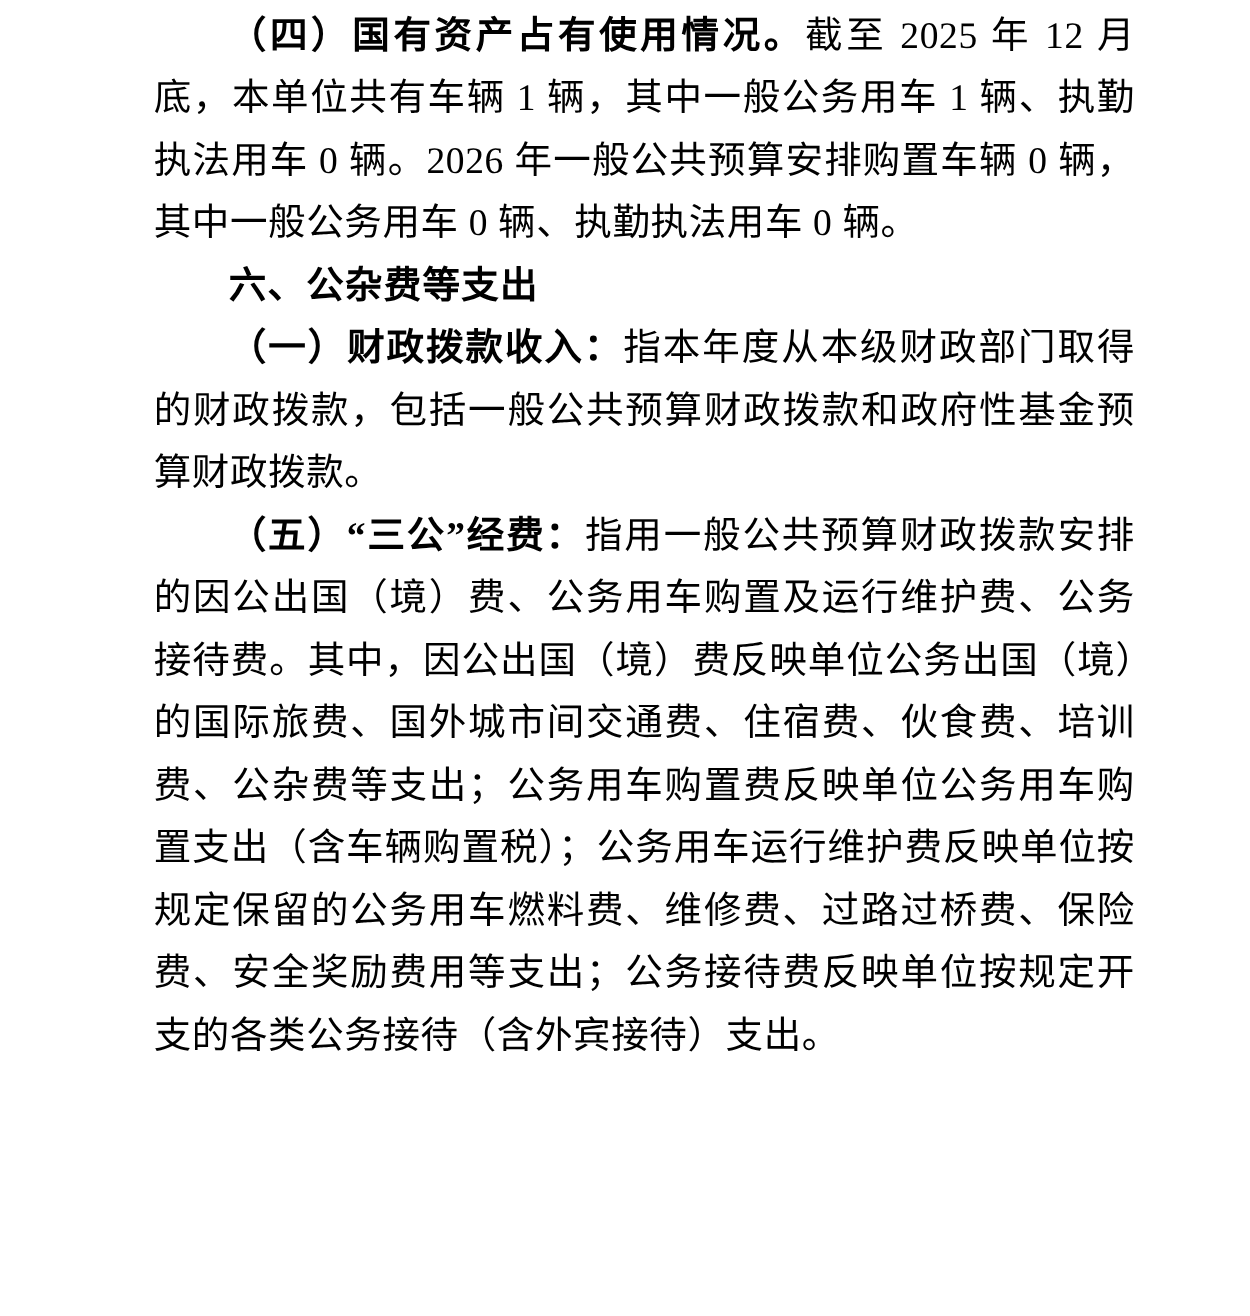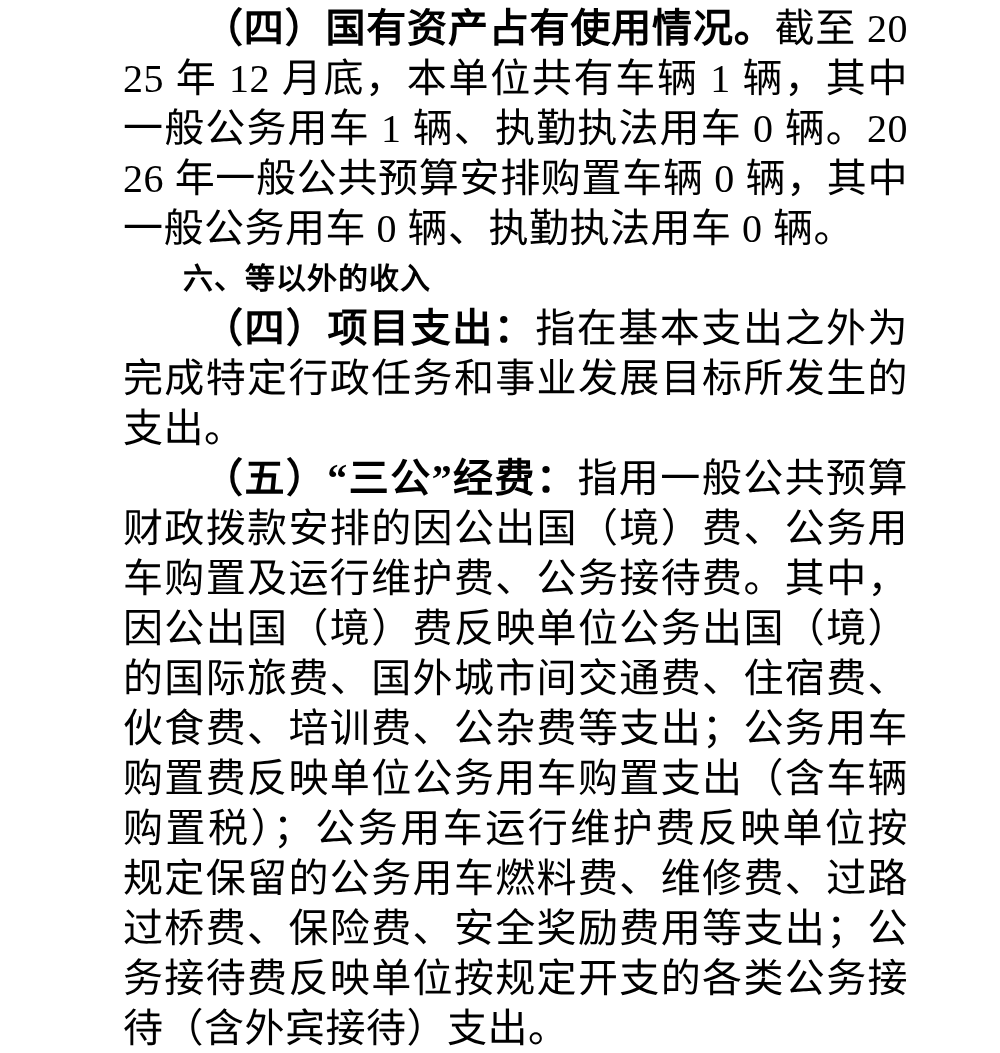--- a/index.html
+++ b/index.html
@@ -17,21 +17,21 @@
   }
   .doc-page {
     box-sizing: border-box;
     width: 1000px;
     height: 1053px;
     padding: 4px 92px 0 123px;
     background: #ffffff;
   }
   .para {
     margin: 0;
-    font-size: 40px;
+    font-size: 30px;
     line-height: 50px;
     text-align: justify;
     text-justify: inter-character;
     text-align-last: left;
     text-indent: 2em;
     letter-spacing: 0.5px;
     word-break: break-all;
   }
   .para .lead {
     font-weight: 700;
@@ -46,22 +46,22 @@
     letter-spacing: 1px;
   }
 </style>
 </head>
 <body>
 
 <div class="doc-page">
 
   <p class="para"><span class="lead">（四）国有资产占有使用情况。</span><span>截至 2025 年 12 月底，本单位共有车辆 1 辆，其中一般公务用车 1 辆、执勤执法用车 0 辆。2026 年一般公共预算安排购置车辆 0 辆，其中一般公务用车 0 辆、执勤执法用车 0 辆。</span></p>
 
-  <h2 class="section-heading">六、等以外的收入</h2>
+  <h2 class="section-heading">六、公杂费等支出</h2>
+
+  <p class="para"><span class="lead">（一）财政拨款收入：</span><span>指本年度从本级财政部门取得的财政拨款，包括一般公共预算财政拨款和政府性基金预算财政拨款。</span></p>
 
 
 
-
-  <p class="para"><span class="lead">（四）项目支出：</span><span>指在基本支出之外为完成特定行政任务和事业发展目标所发生的支出。</span></p>
 
   <p class="para"><span class="lead">（五）“三公”经费：</span><span>指用一般公共预算财政拨款安排的因公出国（境）费、公务用车购置及运行维护费、公务接待费。其中，因公出国（境）费反映单位公务出国（境）的国际旅费、国外城市间交通费、住宿费、伙食费、培训费、公杂费等支出；公务用车购置费反映单位公务用车购置支出（含车辆购置税）；公务用车运行维护费反映单位按规定保留的公务用车燃料费、维修费、过路过桥费、保险费、安全奖励费用等支出；公务接待费反映单位按规定开支的各类公务接待（含外宾接待）支出。</span></p>
 
 </div>
 
 </body></html>

